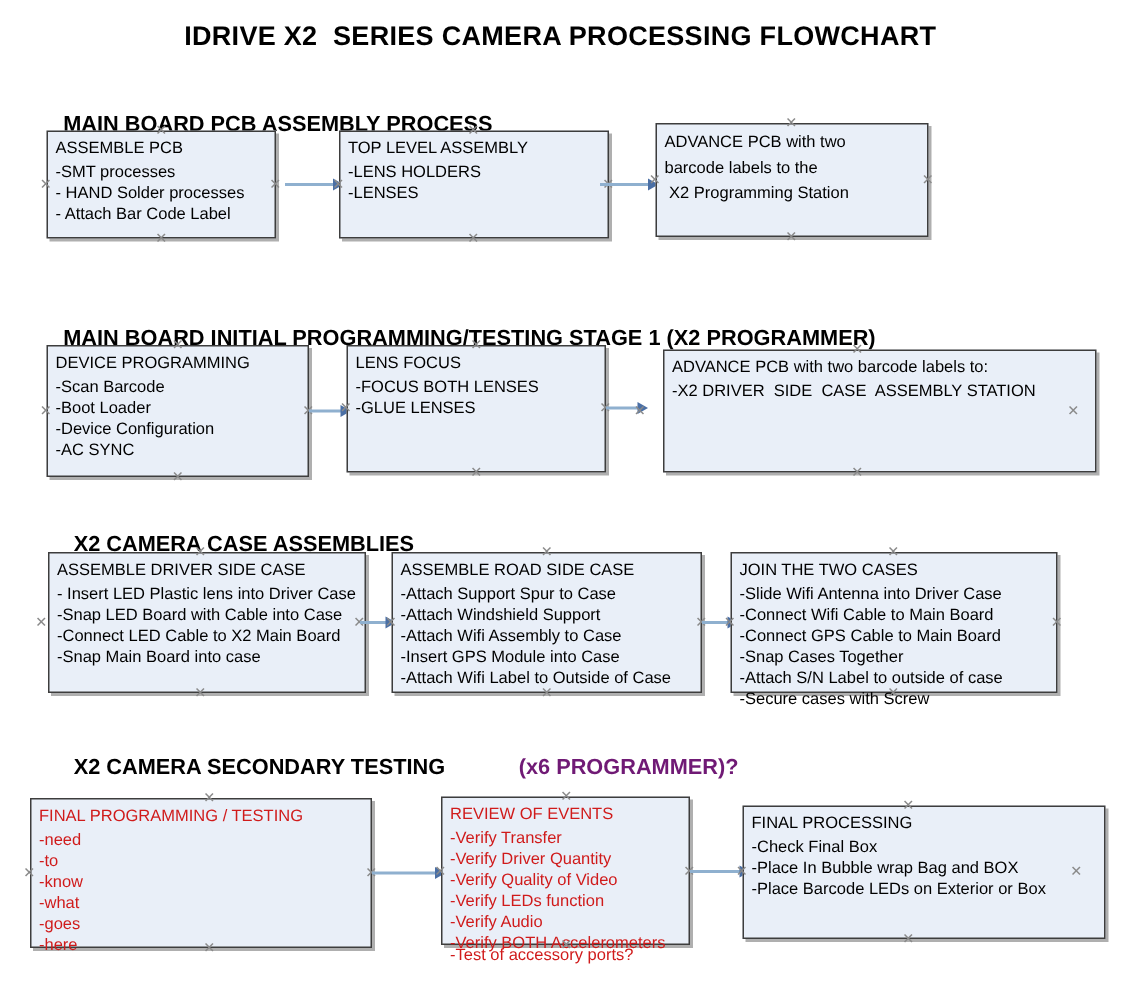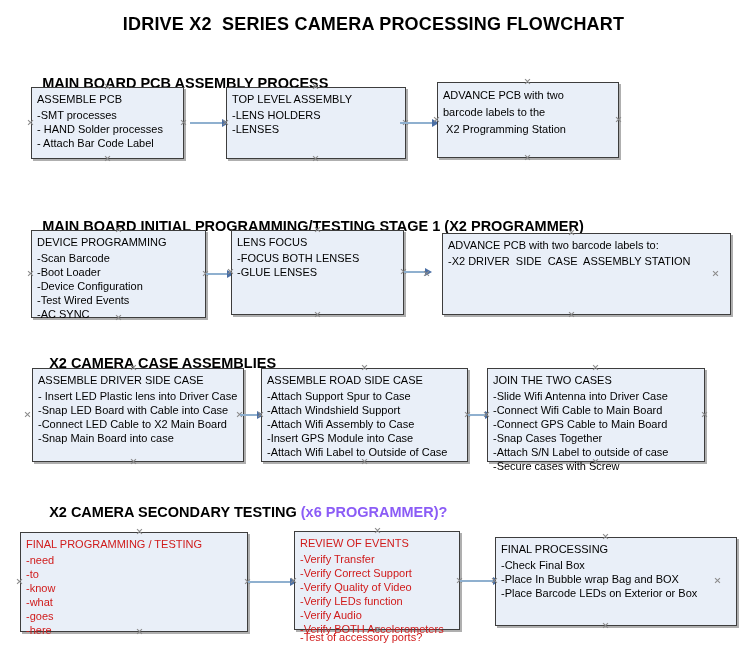--- a/index.html
+++ b/index.html
@@ -33,21 +33,22 @@
     letter-spacing: 0.2px;
     white-space: pre;
   }
   .section-title {
     position: absolute;
     font-size: 14.5px;
     font-weight: bold;
     white-space: pre;
   }
   .section-title .accent {
-    color: #8b5cf6;
+    color: #701a75;
+    margin-left: 45px;
   }
 
   
   .node {
     position: absolute;
     background: #e9eff8;
     border: 1px solid #3d3d3d;
     box-sizing: border-box;
     box-shadow: 2px 2px 0 rgba(110,110,110,0.55);
     padding: 4px 4px 2px 5px;
@@ -170,21 +171,20 @@
 
   <div class="section-title" style="left:26px; top:202px;">
     <span>MAIN BOARD INITIAL PROGRAMMING/TESTING STAGE 1 (X2 PROGRAMMER)</span>
   </div>
 
   <div class="node" style="left:31px; top:230px; width:175px; height:88px;">
     <div class="node-title">DEVICE PROGRAMMING</div>
     <div class="node-line">-Scan Barcode</div>
     <div class="node-line">-Boot Loader</div>
     <div class="node-line">-Device Configuration</div>
-    <div class="node-line">-Test Wired Events</div>
     <div class="node-line">-AC SYNC</div>
   </div>
   <div class="handle" style="left:115px; top:226px;"></div>
   <div class="handle" style="left:115px; top:314px;"></div>
   <div class="handle" style="left:27px; top:270px;"></div>
   <div class="handle" style="left:202px; top:270px;"></div>
 
   <div class="connector" style="left:206px; top:270px; width:30px; height:8px;">
     <div class="shaft" style="width:22px;"></div>
     <div class="head" style="left:21px;"></div>
@@ -286,21 +286,21 @@
   <div class="handle" style="left:244px; top:578px;"></div>
 
   <div class="connector" style="left:248px; top:578px; width:50px; height:8px;">
     <div class="shaft" style="width:44px;"></div>
     <div class="head" style="left:42px;"></div>
   </div>
 
   <div class="node red overflow-line" style="left:294px; top:531px; width:166px; height:99px;">
     <div class="node-title">REVIEW OF EVENTS</div>
     <div class="node-line">-Verify Transfer</div>
-    <div class="node-line">-Verify Correct Support</div>
+    <div class="node-line">-Verify Driver Quantity</div>
     <div class="node-line">-Verify Quality of Video</div>
     <div class="node-line">-Verify LEDs function</div>
     <div class="node-line">-Verify Audio</div>
     <div class="node-line">-Verify BOTH Accelerometers</div>
     <div class="node-line spill">-Test of accessory ports?</div>
   </div>
   <div class="handle" style="left:374px; top:527px;"></div>
   <div class="handle" style="left:374px; top:626px;"></div>
   <div class="handle" style="left:290px; top:577px;"></div>
   <div class="handle" style="left:456px; top:577px;"></div>

